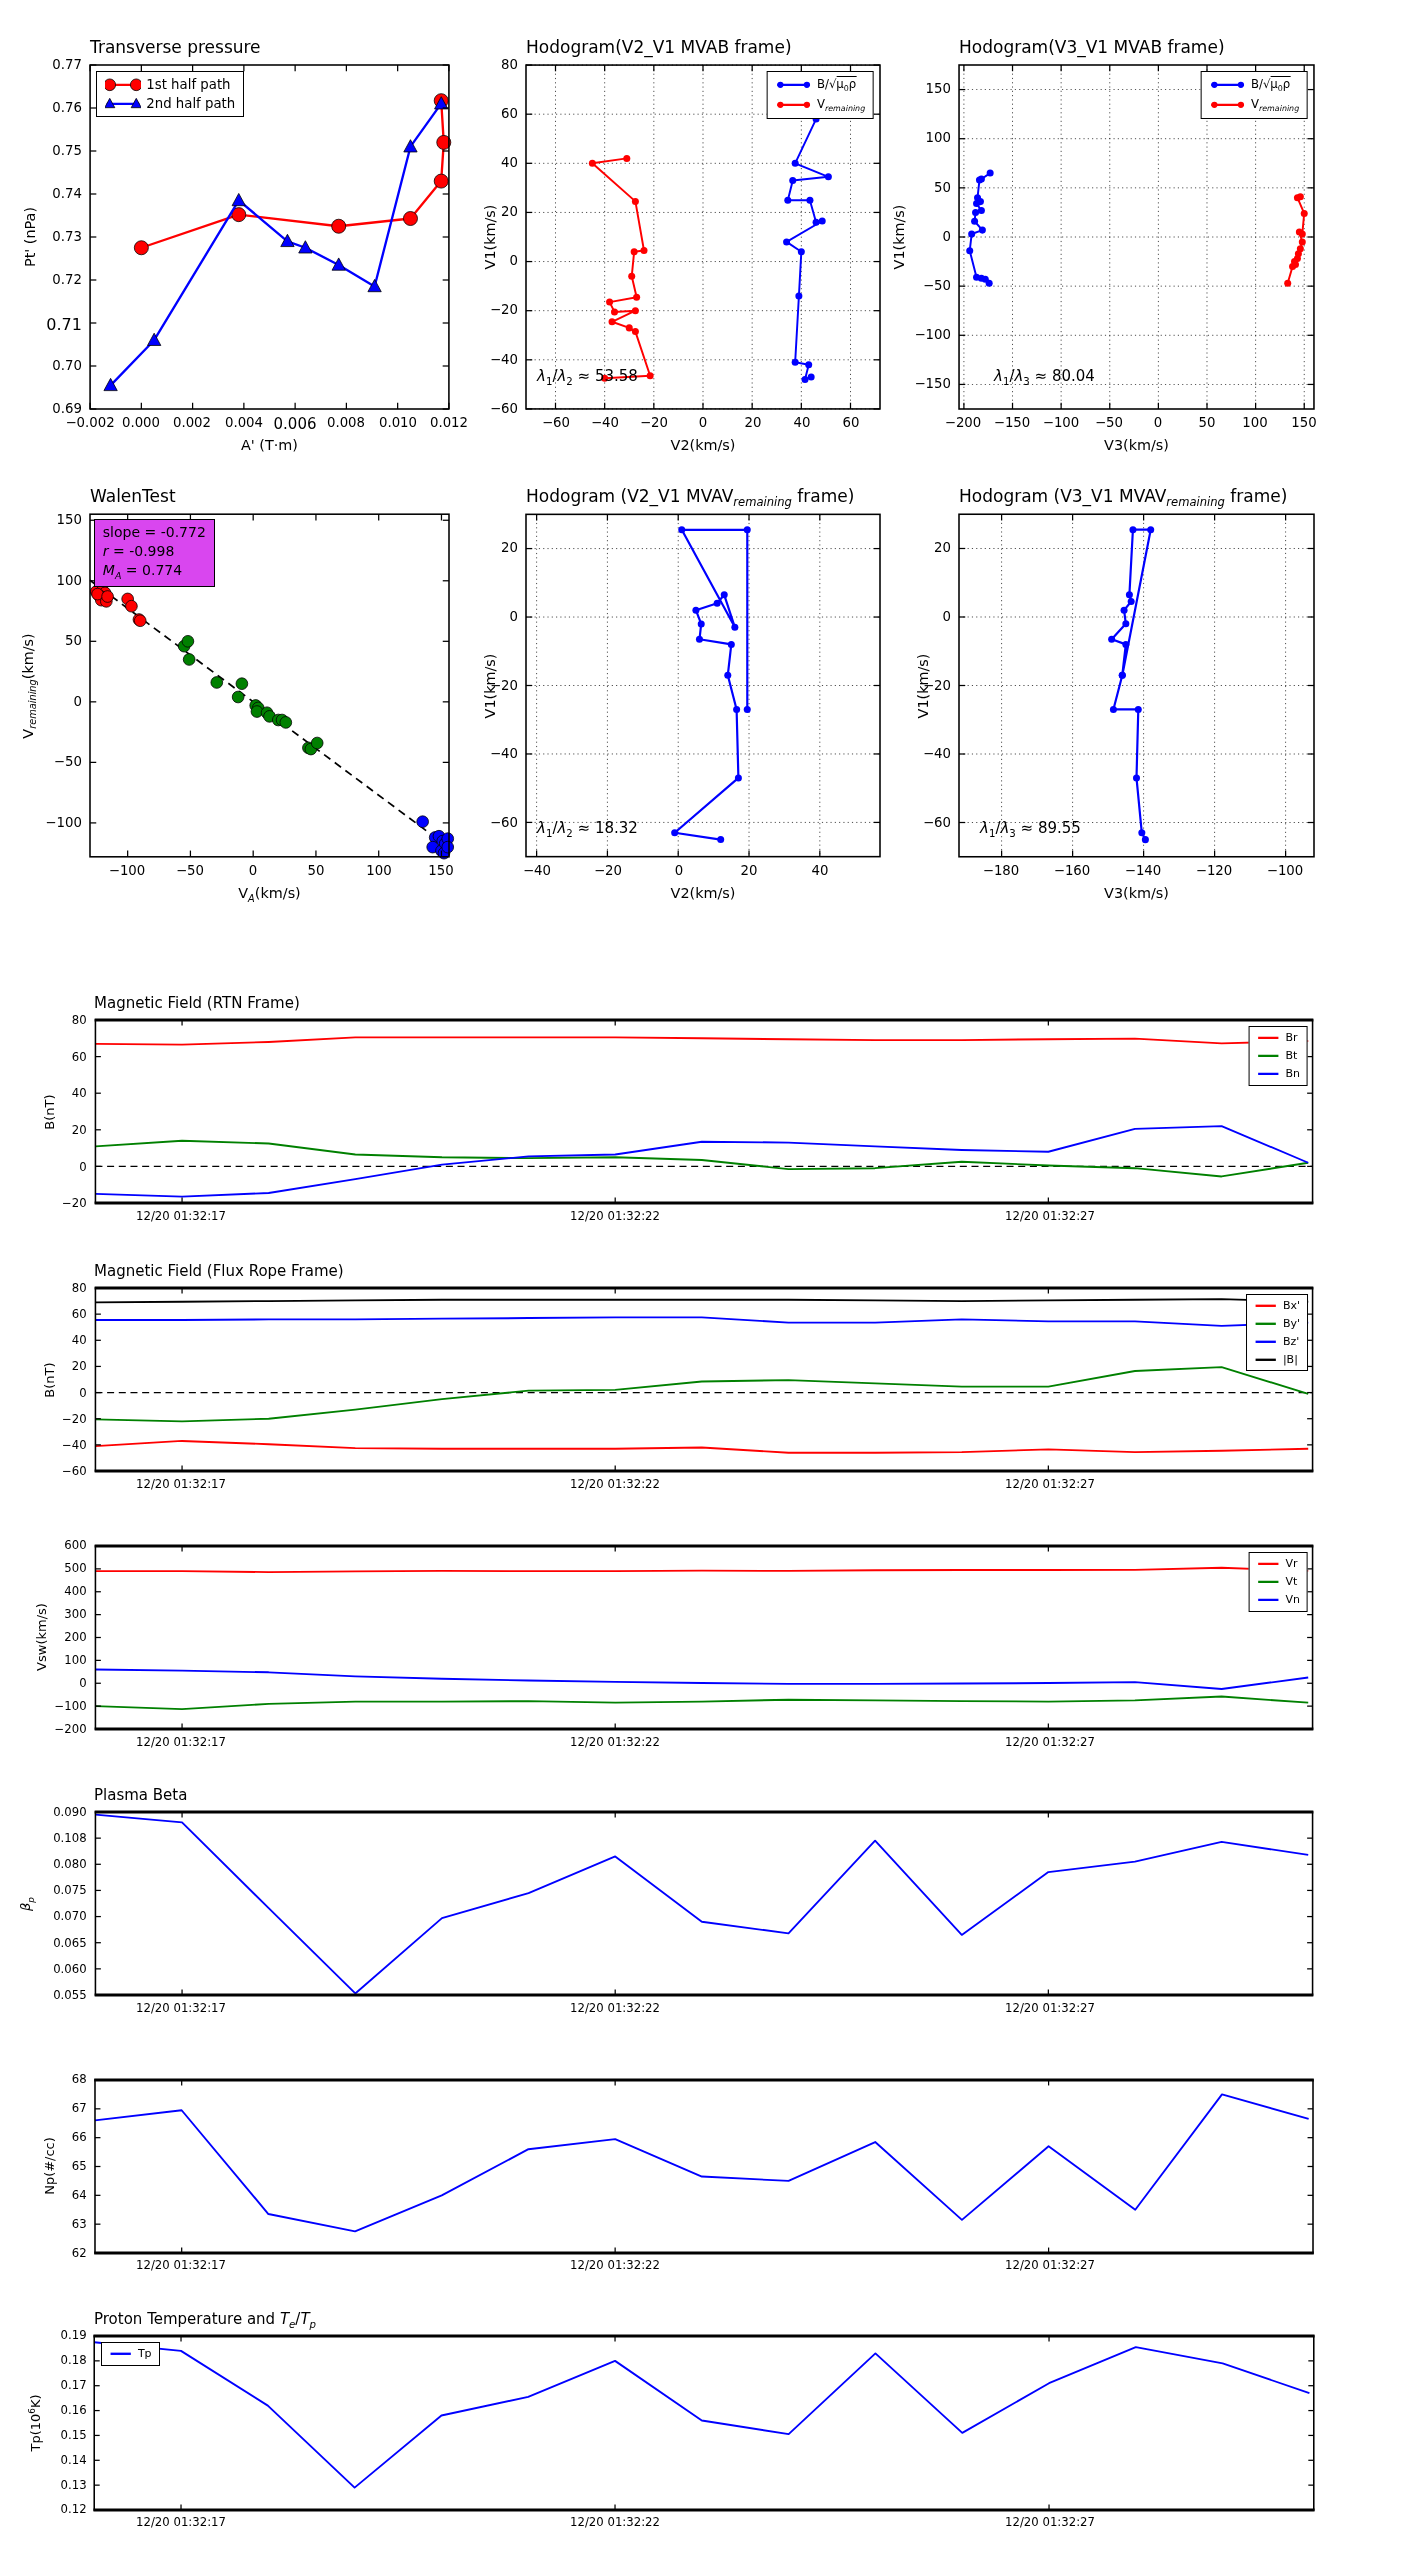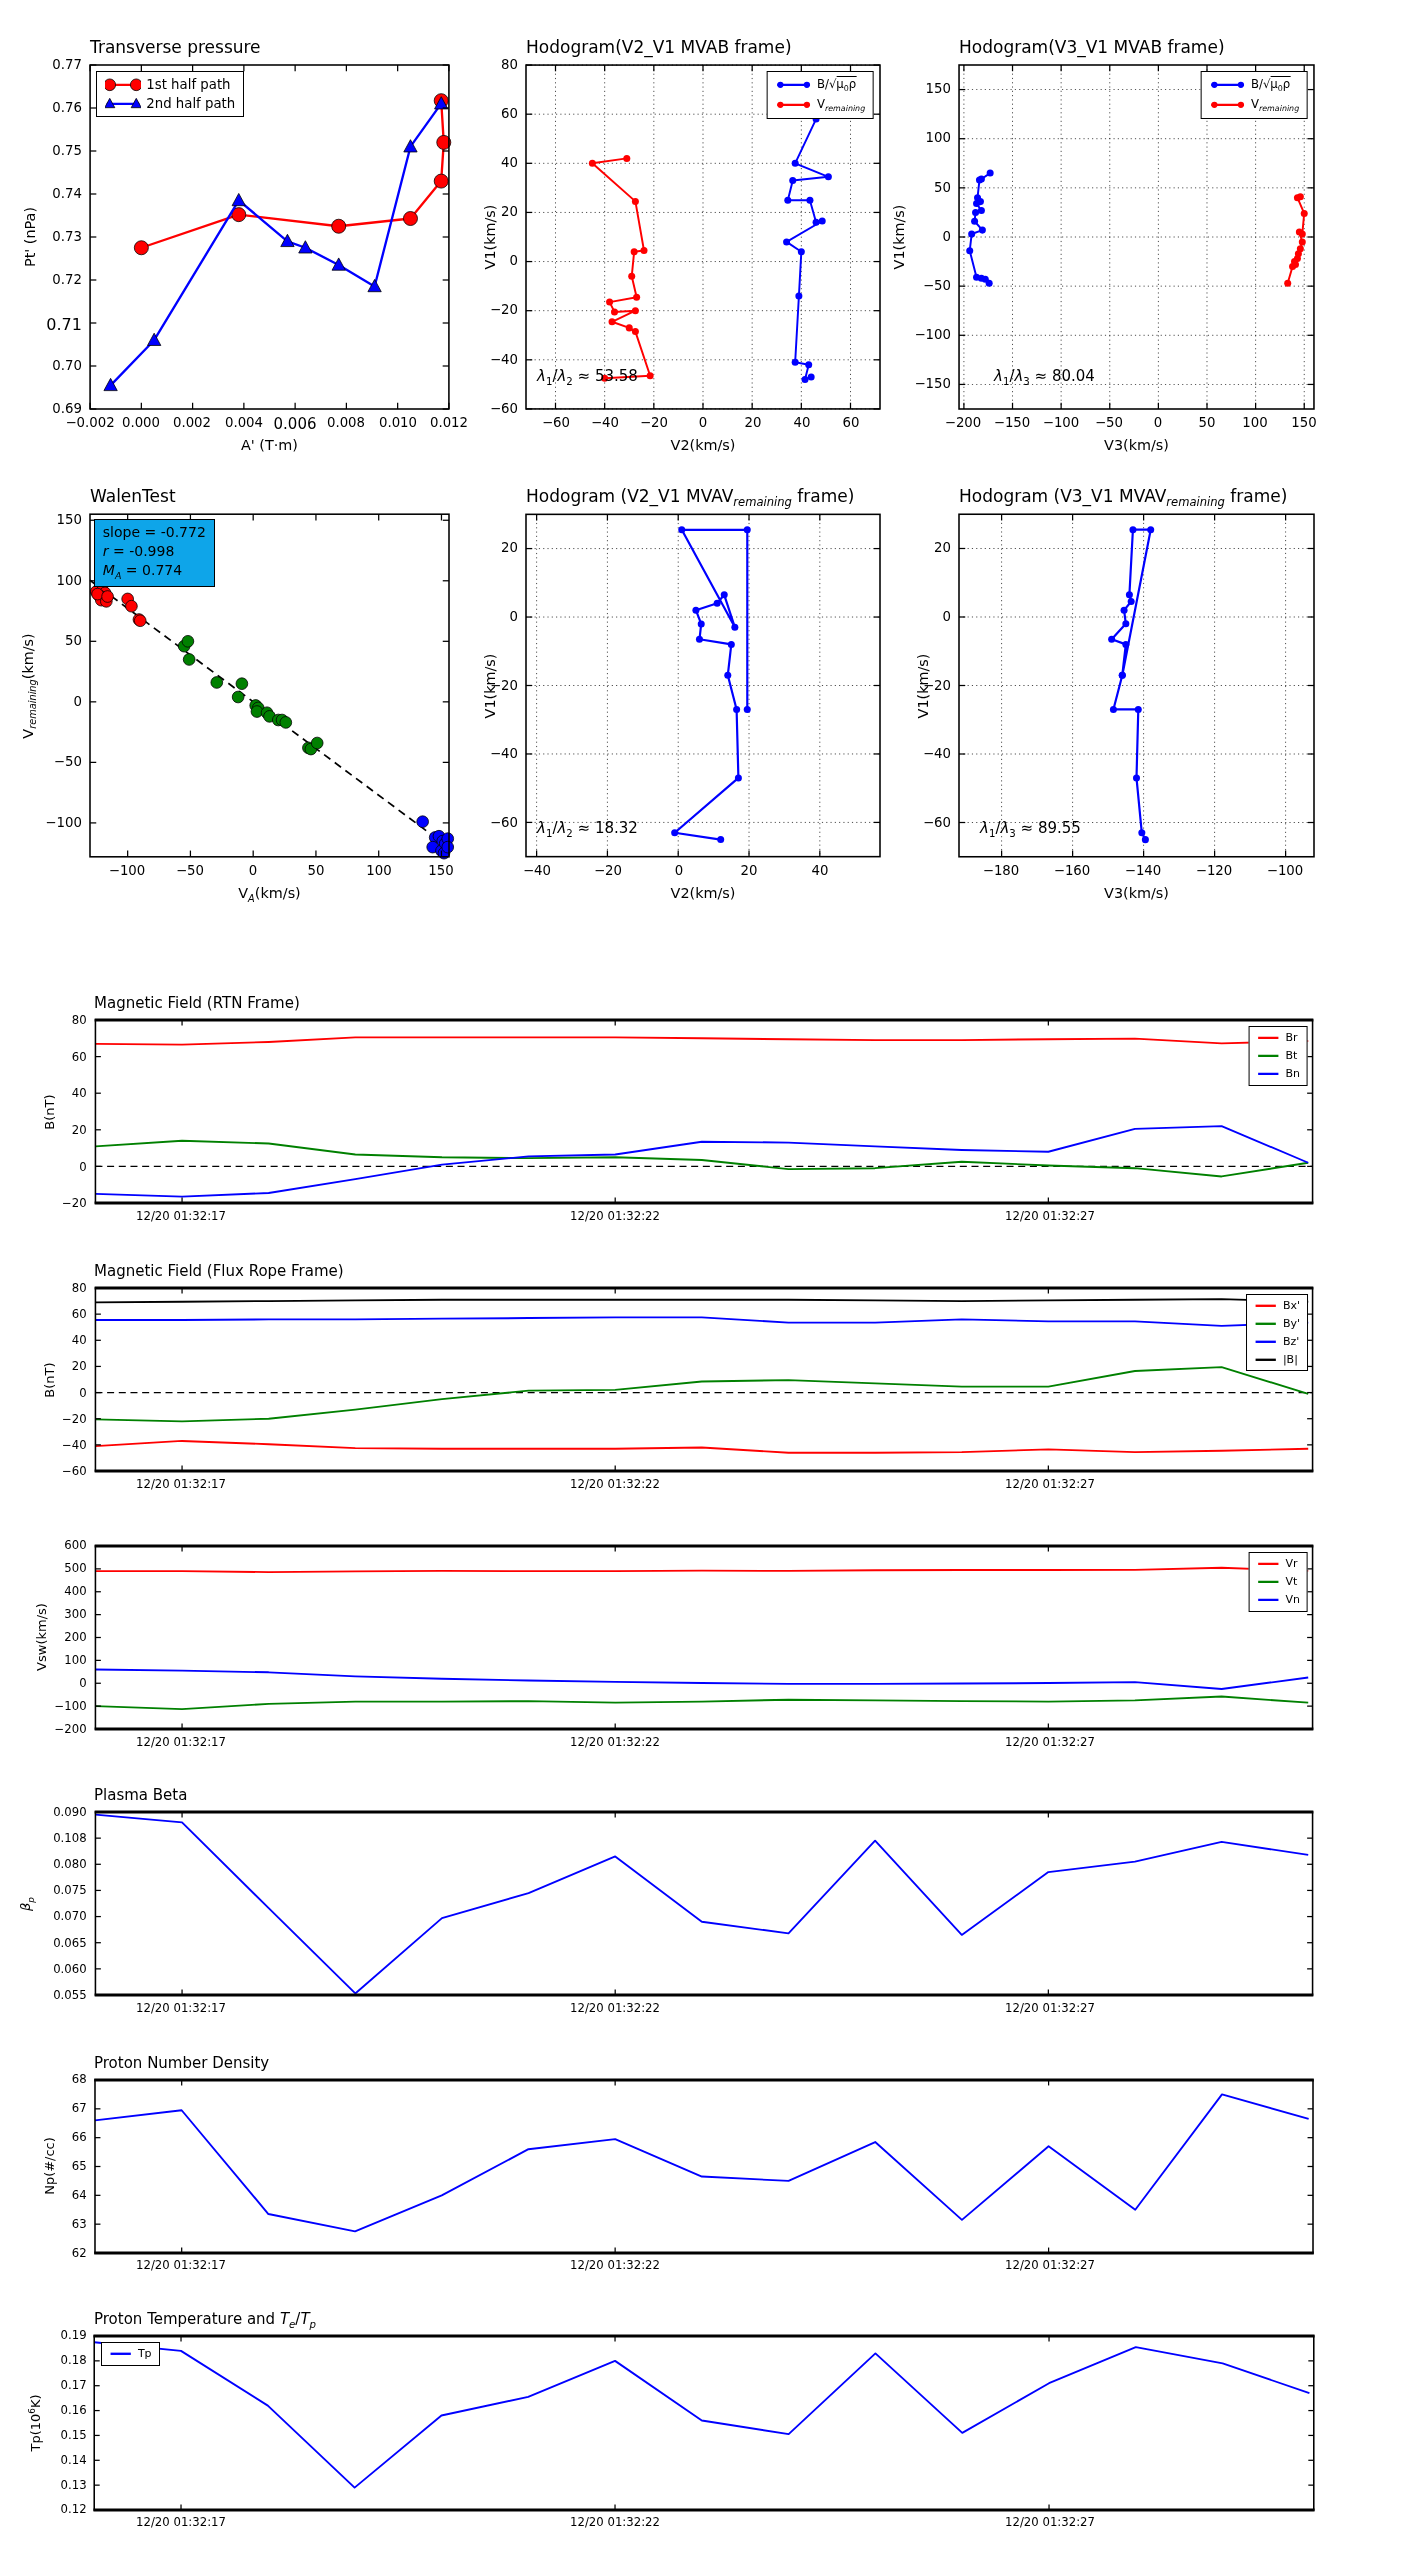--- a/index.html
+++ b/index.html
@@ -8,21 +8,21 @@
   .panel{position:absolute;}
   .panel svg{position:absolute;left:0;top:0;overflow:visible;}
   .lab{position:absolute;white-space:nowrap;color:#000;}
   .ticklab{position:absolute;white-space:nowrap;color:#000;}
   .title{position:absolute;white-space:nowrap;}
   .ylab{position:absolute;white-space:nowrap;}
   .legend{position:absolute;background:#fff;border:1.6px solid #000;display:flex;
           flex-direction:column;justify-content:center;}
   .legend .row{display:flex;align-items:center;}
   .annot{position:absolute;white-space:nowrap;}
-  .annot.box{border:1.6px solid #000;background:#0ea5e9;padding:3.1px 7.8px;}
+  .annot.box{border:1.6px solid #000;background:#d946ef;padding:3.1px 7.8px;}
   sub{font-size:68%;}
   sup{font-size:68%;}
   .ol{border-top:1.2px solid #000;}
 </style>
 </head>
 <body>
 
 <div id="figure">
     <div class="panel" style="left: 90px; top: 65px; width: 359px; height: 344px;">
       <svg width="359" height="344" viewBox="0 0 460 441">
@@ -847,21 +847,20 @@
     <div class="ticklab" style="left: 181px; top: 2258px; transform: translateX(-50%); font-size: 11.7px;">12/20 01:32:17</div>
     <div class="ticklab" style="left: 615px; top: 2258px; transform: translateX(-50%); font-size: 11.7px;">12/20 01:32:22</div>
     <div class="ticklab" style="left: 1050px; top: 2258px; transform: translateX(-50%); font-size: 11.7px;">12/20 01:32:27</div>
     <div class="ticklab" style="left: 8.6px; top: 2246px; width: 78px; text-align: right; font-size: 11.7px;">62</div>
     <div class="ticklab" style="left: 8.6px; top: 2217px; width: 78px; text-align: right; font-size: 11.7px;">63</div>
     <div class="ticklab" style="left: 8.6px; top: 2188px; width: 78px; text-align: right; font-size: 11.7px;">64</div>
     <div class="ticklab" style="left: 8.6px; top: 2159px; width: 78px; text-align: right; font-size: 11.7px;">65</div>
     <div class="ticklab" style="left: 8.6px; top: 2130px; width: 78px; text-align: right; font-size: 11.7px;">66</div>
     <div class="ticklab" style="left: 8.6px; top: 2101px; width: 78px; text-align: right; font-size: 11.7px;">67</div>
     <div class="ticklab" style="left: 8.6px; top: 2072px; width: 78px; text-align: right; font-size: 11.7px;">68</div>
-    <div class="title" style="left: 94px; top: 2054px; width: 1220px; font-size: 15px;">Proton Number Density</div>
     <div class="ylab" style="left: 49px; top: 2166px; transform: translate(-50%, -50%) rotate(-90deg); font-size: 13px;">Np(#/cc)</div>
     <div class="panel" style="left: 94px; top: 2336px; width: 1220px; height: 174px;">
       <svg width="1220" height="174" viewBox="0 0 1563 223">
         <polyline points="0.0,8.0 111.2,19.1 222.5,89.2 333.7,194.3 445.0,101.9 556.2,78.0 667.5,31.9 778.7,108.3 890.0,125.8 1001.2,22.3 1112.5,124.2 1223.7,60.5 1334.9,14.3 1446.2,35.0 1557.4,73.3" fill="none" stroke="#0000ff" stroke-width="2.4" stroke-linejoin="round"></polyline>
         <rect x="0" y="0" width="1563" height="223" fill="none" stroke="#000" stroke-width="2"></rect>
         <line x1="-1" y1="0" x2="1564" y2="0" stroke="#000" stroke-width="4"></line>
         <line x1="-1" y1="223" x2="1564" y2="223" stroke="#000" stroke-width="4"></line>
         <line x1="111.24555160142347" y1="223" x2="111.24555160142347" y2="216" stroke="#000" stroke-width="1.6"></line>
         <line x1="111.24555160142347" y1="0" x2="111.24555160142347" y2="7" stroke="#000" stroke-width="1.6"></line>
         <line x1="667.4733096085408" y1="223" x2="667.4733096085408" y2="216" stroke="#000" stroke-width="1.6"></line>

